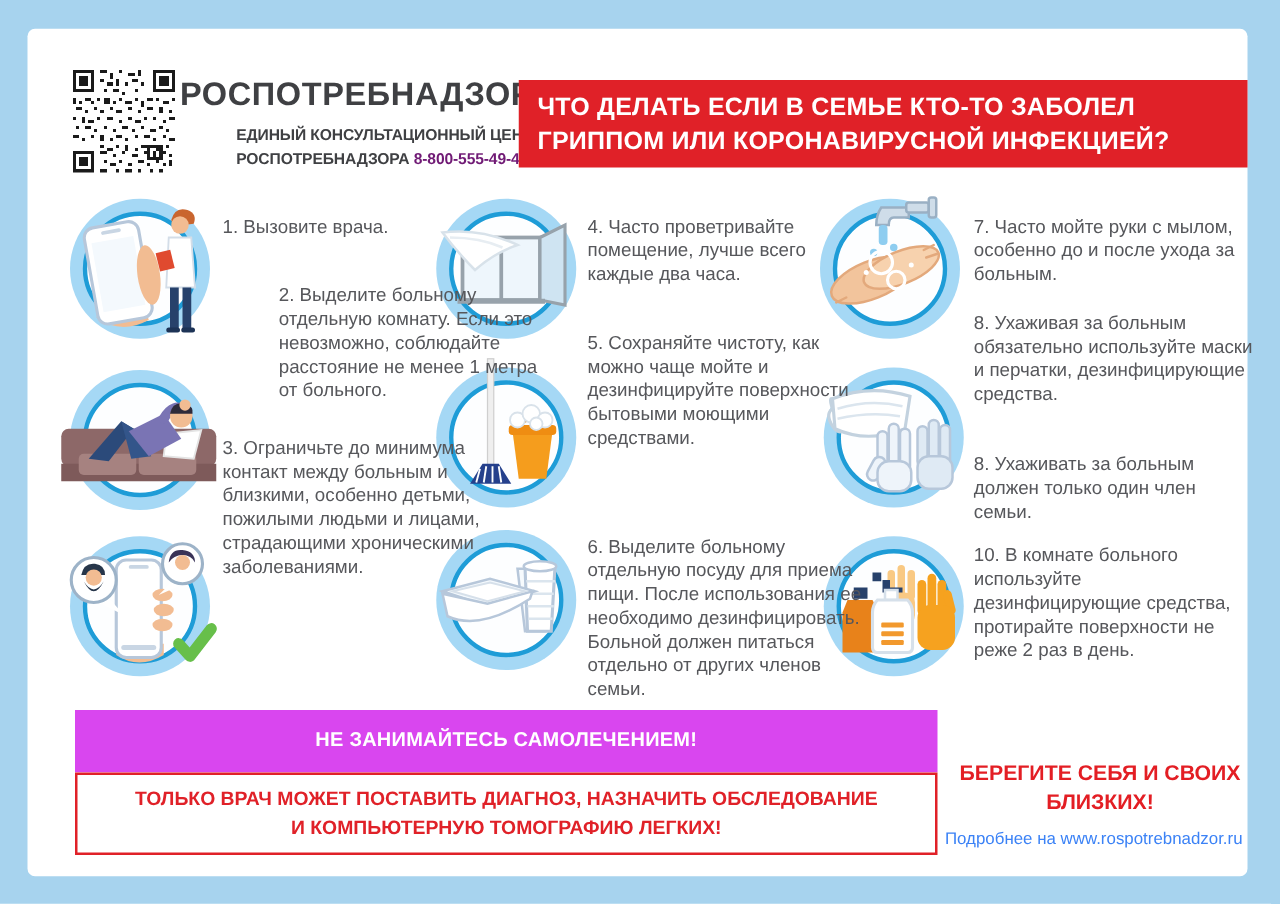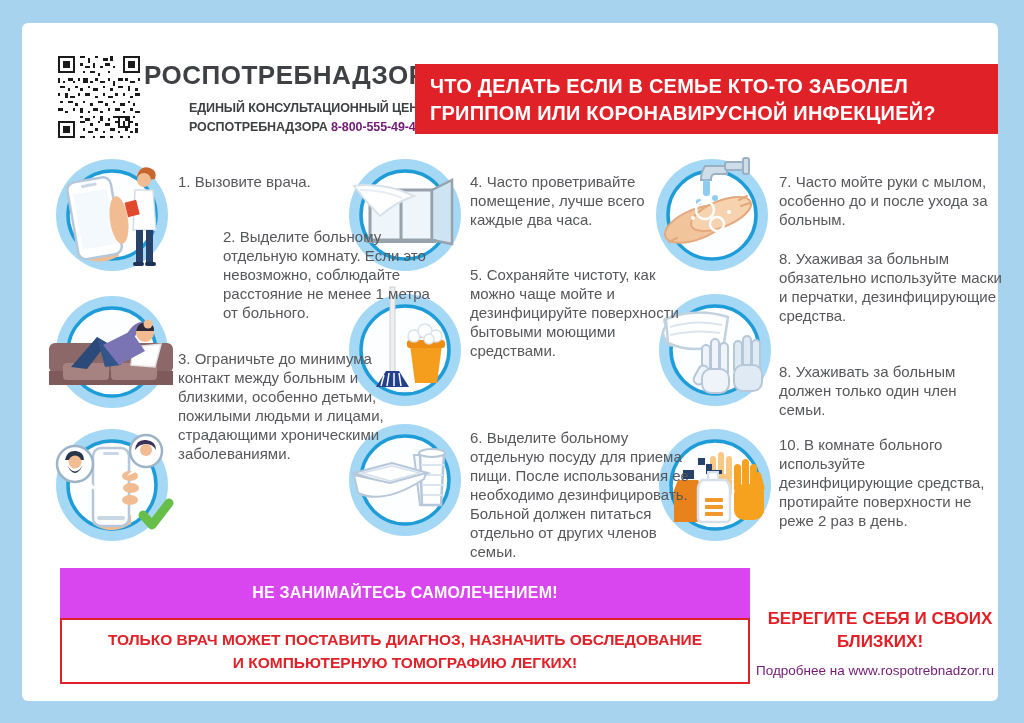--- a/index.html
+++ b/index.html
@@ -42,21 +42,21 @@
   .i9 { left:628px; top:397px; }
 
   
   .warn-banner { left:38px; top:545px; width:690px; height:50px; background:#d946ef; color:#ffffff;
                  font-weight:bold; font-size:16px; display:flex; align-items:center; justify-content:center; letter-spacing:0.2px; }
   .warn-note { left:38px; top:595px; width:690px; height:66px; background:#ffffff; border:2px solid #e02128;
                color:#e02128; font-weight:bold; font-size:15.5px; line-height:23px; text-align:center;
                display:flex; flex-direction:column; align-items:center; justify-content:center; }
   .slogan { left:735px; top:584px; width:246px; color:#e31e24; font-weight:bold; font-size:17px;
             line-height:23px; text-align:center; }
-  .more-info { left:722px; top:640px; width:262px; color:#701a75; font-size:13.5px; text-align:center; }
+  .more-info { left:722px; top:640px; width:262px; color:#3b82f6; font-size:13.5px; text-align:center; }
 </style>
 </head>
 <body>
 
 <div class="card">
 
   <svg class="abs qr" viewBox="0 0 33 33" shape-rendering="crispEdges">
     <rect x="0" y="0" width="33" height="33" fill="#ffffff"></rect>
     <g fill="#1a1a1a">
       <rect x="0" y="0" width="7" height="7"></rect>

